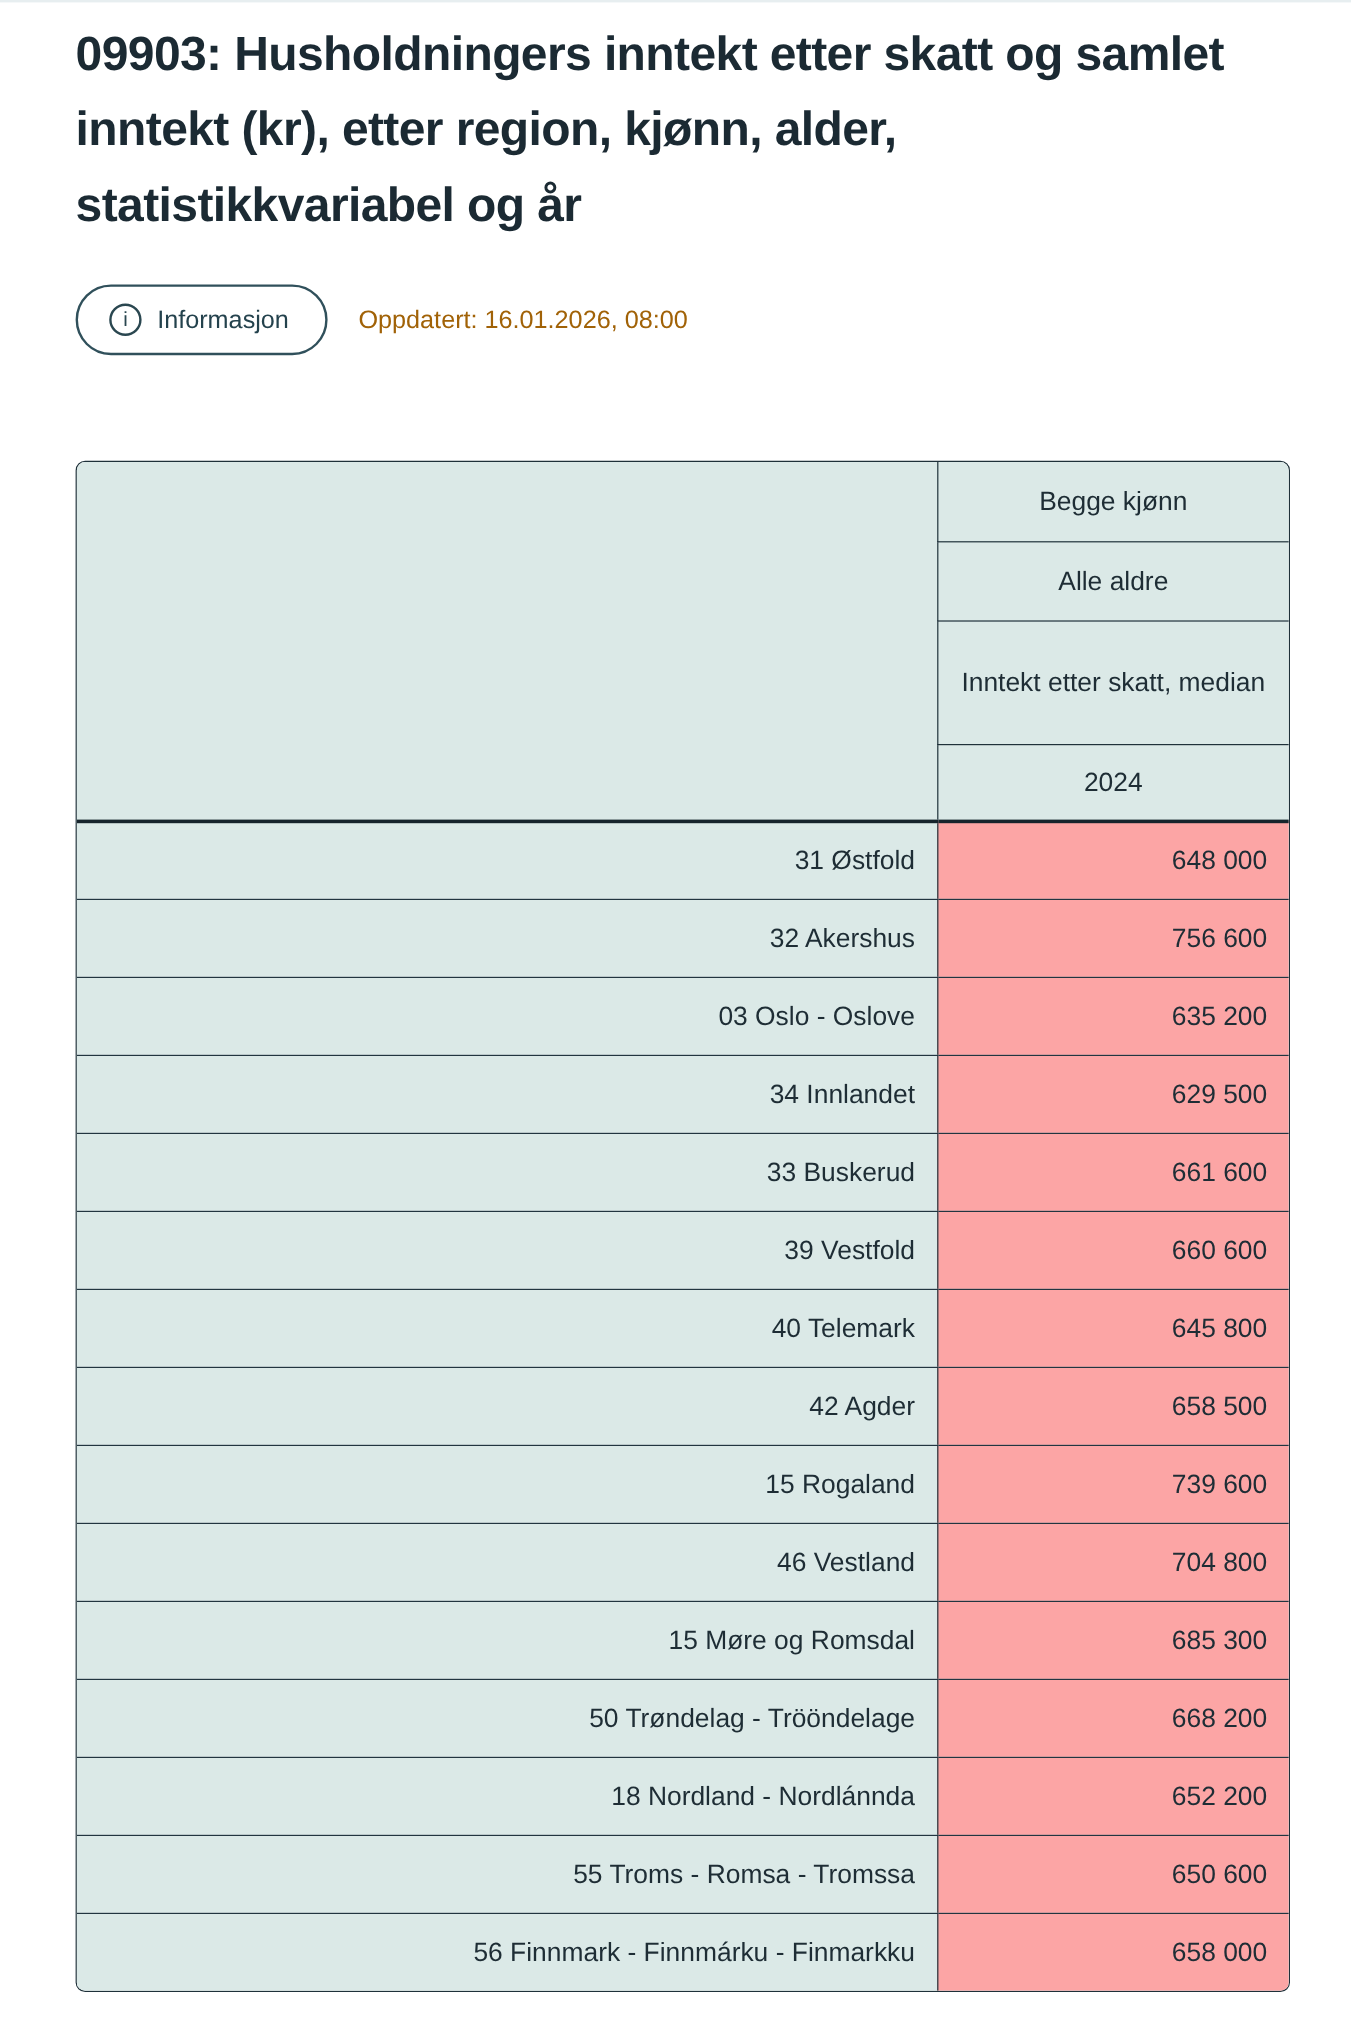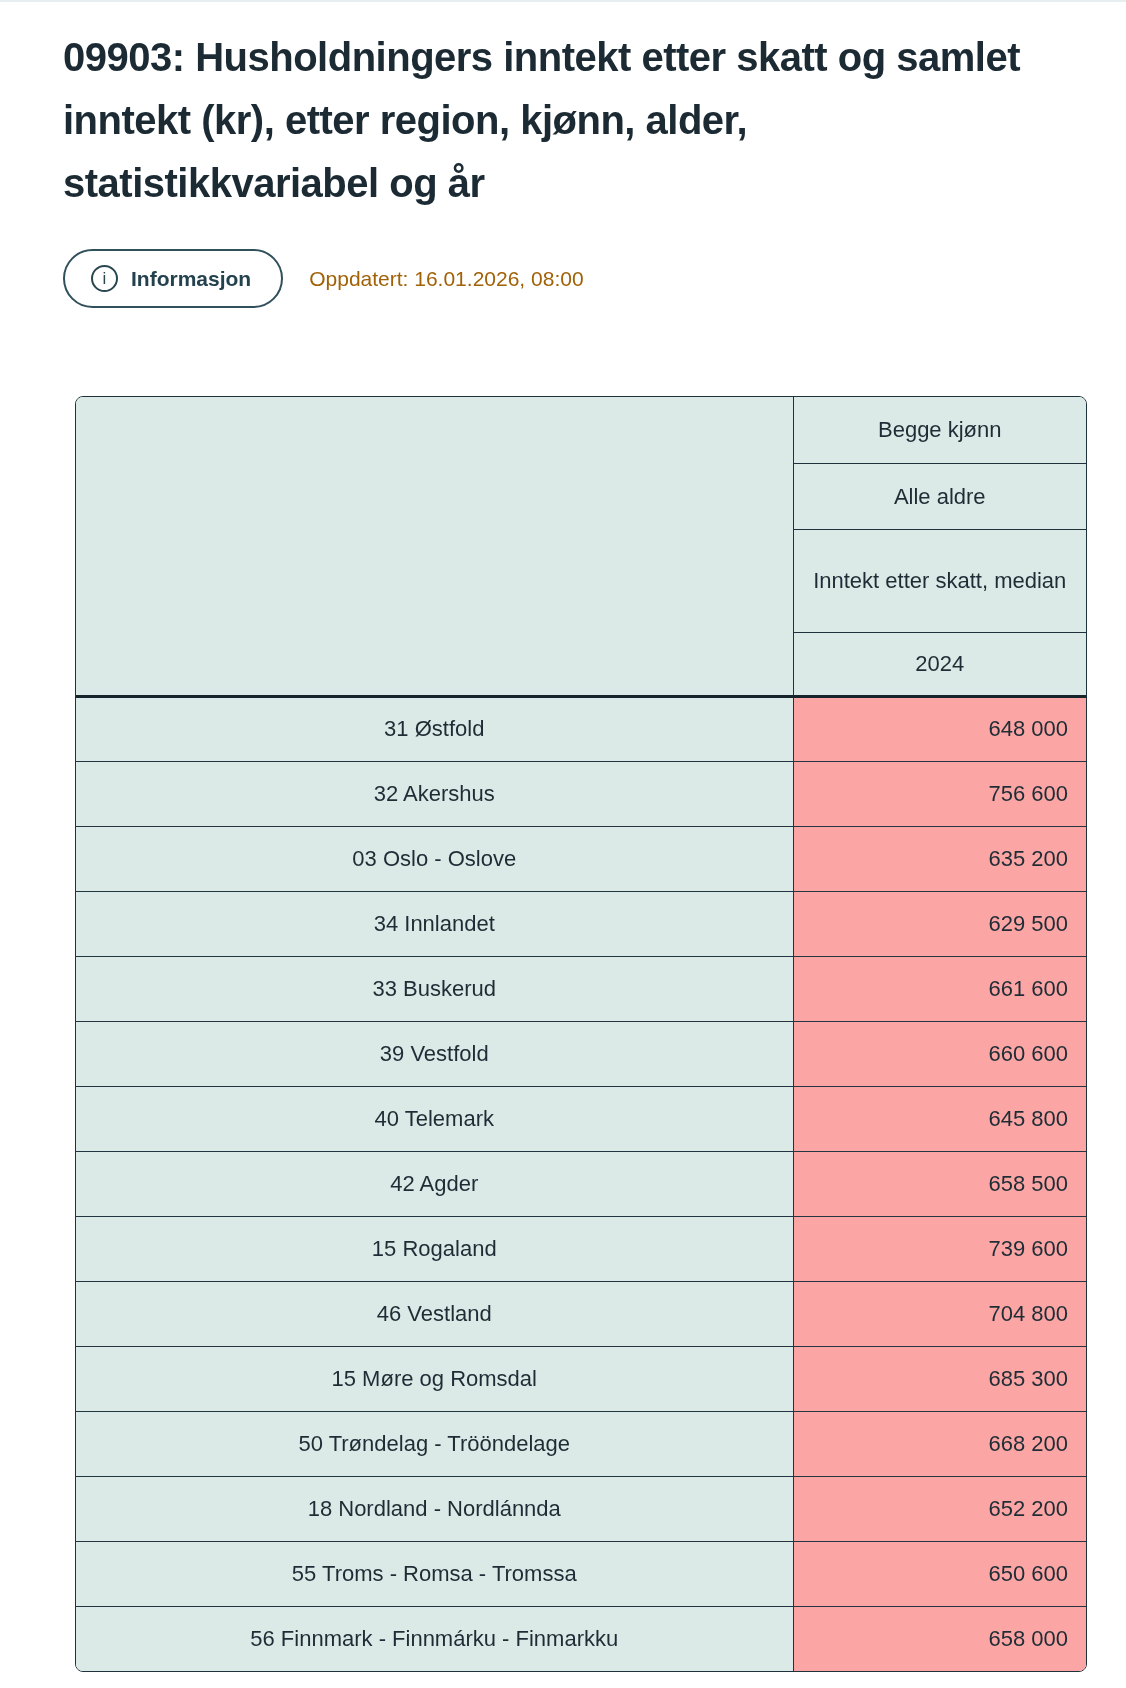--- a/index.html
+++ b/index.html
@@ -6,21 +6,21 @@
   html, body { background: #ffffff; }
   body {
     width: 1126px;
     height: 1688px;
     font-family: "Liberation Sans", "DejaVu Sans", sans-serif;
     color: #1d2b33;
     border-top: 2px solid #e7eef0;
     overflow: hidden;
   }
   .page {
-    padding: 20px 50px 0 63px;
+    padding: 8px 50px 0 63px;
   }
   h1.page-title {
     max-width: 960px;
     font-size: 40px;
     font-weight: 700;
     letter-spacing: -0.5px;
     line-height: 63px;
     color: #1b2a33;
     margin-top: 4px;
   }
@@ -49,35 +49,34 @@
     display: inline-flex;
     align-items: center;
     justify-content: center;
     font-size: 17px;
     font-weight: 500;
     color: #2a4750;
     line-height: 1;
   }
   .info-label {
     font-size: 21px;
-    font-weight: 700;
+    font-weight: 400;
     color: #24424d;
   }
   .updated {
     font-size: 21px;
     color: #a16207;
   }
   .table-wrap {
     margin-top: 88px;
     width: 1012px;
     border: 1px solid #1f313a;
     border-radius: 8px;
     overflow: hidden;
     background: #ffffff;
-    margin-left: 12px;
   }
   table.stats {
     width: 100%;
     border-collapse: collapse;
     font-size: 22px;
     color: #1e2d35;
   }
   table.stats th, table.stats td {
     font-weight: 400;
   }
@@ -102,21 +101,21 @@
     height: 64px;
   }
   thead tr:first-child .stub-cell { border-bottom: 3px solid #16242c; }
   tr.head-year th.col-head { border-bottom: 3px solid #16242c; text-align: center; }
   tbody td {
     height: 65px;
     padding: 0 18px;
   }
   tbody td.region-cell {
     background: #dbe9e7;
-    text-align: center;
+    text-align: right;
   }
   tbody td.value-cell {
     background: #fca5a5;
     text-align: right;
     border-left: 1px solid #1f313a;
   }
   tbody tr:not(:last-child) td { border-bottom: 1px solid #223540; }
 </style>
 </head>
 <body>

